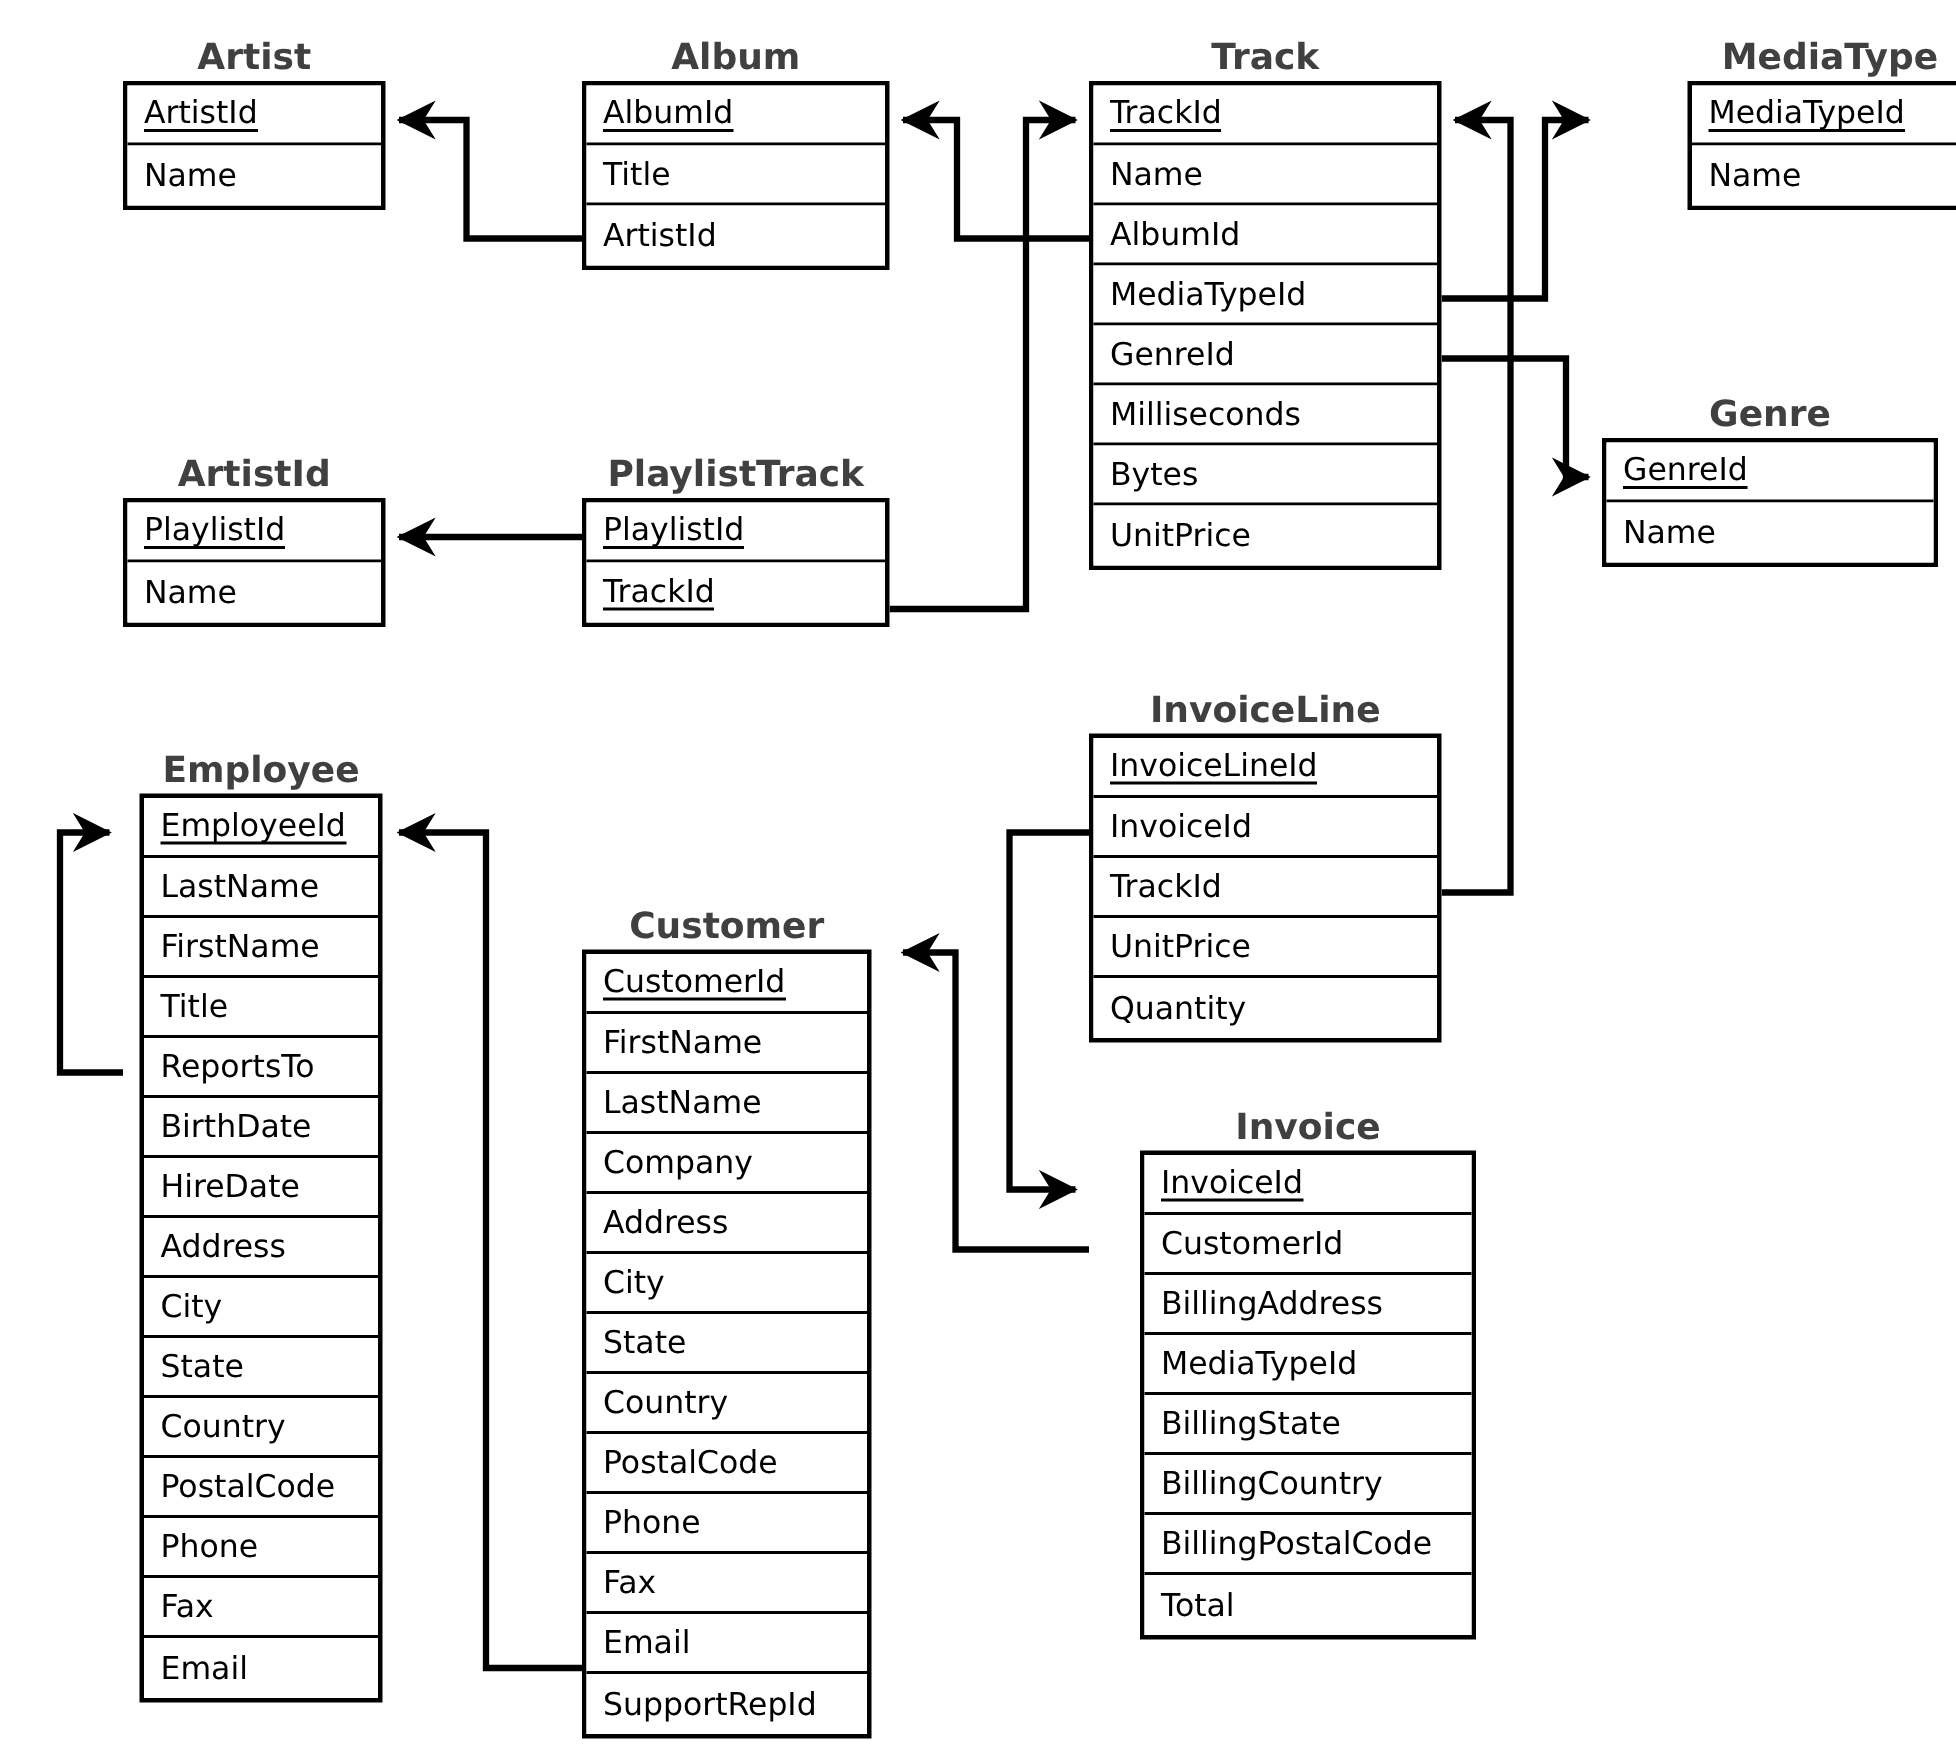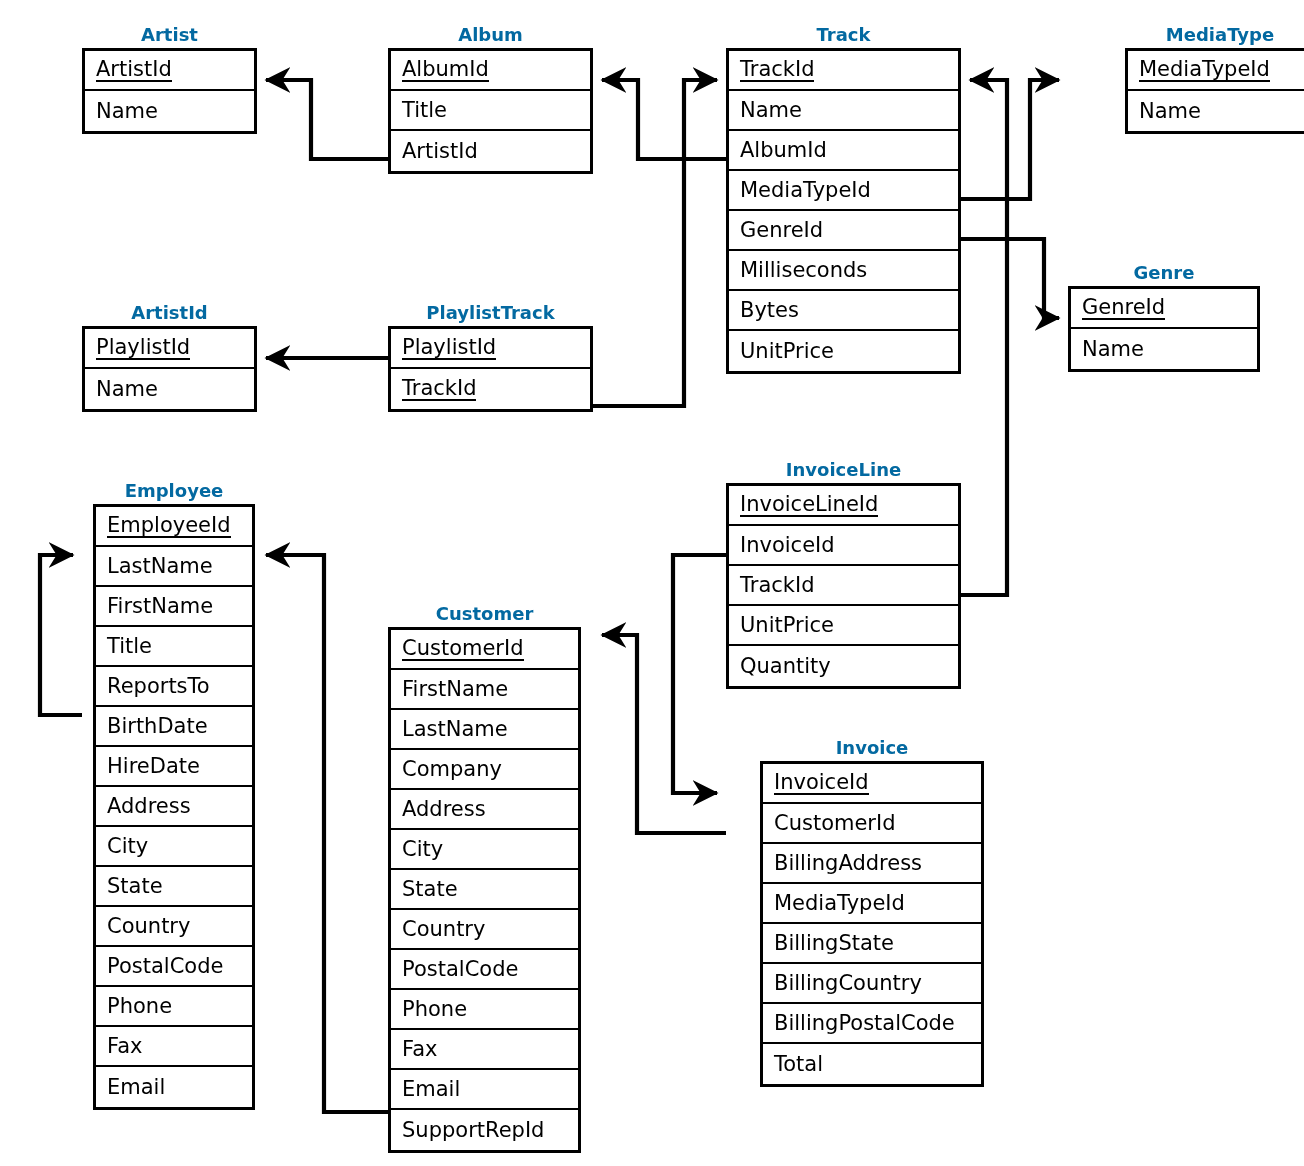--- a/index.html
+++ b/index.html
@@ -20,23 +20,23 @@
     left: 0;
     top: 0;
     width: 1304px;
     height: 1166px;
     pointer-events: none;
   }
   .entity {
     position: absolute;
   }
   .entity-title {
-    font-size: 18px;
+    font-size: 24px;
     font-weight: bold;
-    color: #0369a1;
+    color: #404040;
     text-align: center;
     line-height: 1;
     white-space: nowrap;
     margin-bottom: 4px;
   }
   .entity-box {
     border: 3px solid #000000;
     background: #ffffff;
     box-sizing: border-box;
   }
@@ -164,21 +164,21 @@
     <div class="entity-box">
       <div class="attr pk">
           <span class="txt">MediaTypeId</span>
         </div>
       <div class="attr">
           <span class="txt">Name</span>
         </div>
     </div>
   </div>
 
-  <div class="entity" style="left:1068px; top:264px; width:192px;">
+  <div class="entity" style="left:1068px; top:264px; width:224px;">
     <div class="entity-title">Genre</div>
     <div class="entity-box">
       <div class="attr pk">
           <span class="txt">GenreId</span>
         </div>
       <div class="attr">
           <span class="txt">Name</span>
         </div>
     </div>
   </div>
@@ -200,21 +200,21 @@
     <div class="entity-box">
       <div class="attr pk">
           <span class="txt">PlaylistId</span>
         </div>
       <div class="attr pk">
           <span class="txt">TrackId</span>
         </div>
     </div>
   </div>
 
-  <div class="entity" style="left:82px; top:482px; width:162px;padding-left:11px;">
+  <div class="entity" style="left:82px; top:501px; width:162px;padding-left:11px;">
     <div class="entity-title">Employee</div>
     <div class="entity-box">
       <div class="attr pk">
           <span class="txt">EmployeeId</span>
         </div>
       <div class="attr">
           <span class="txt">LastName</span>
         </div>
       <div class="attr">
           <span class="txt">FirstName</span>

